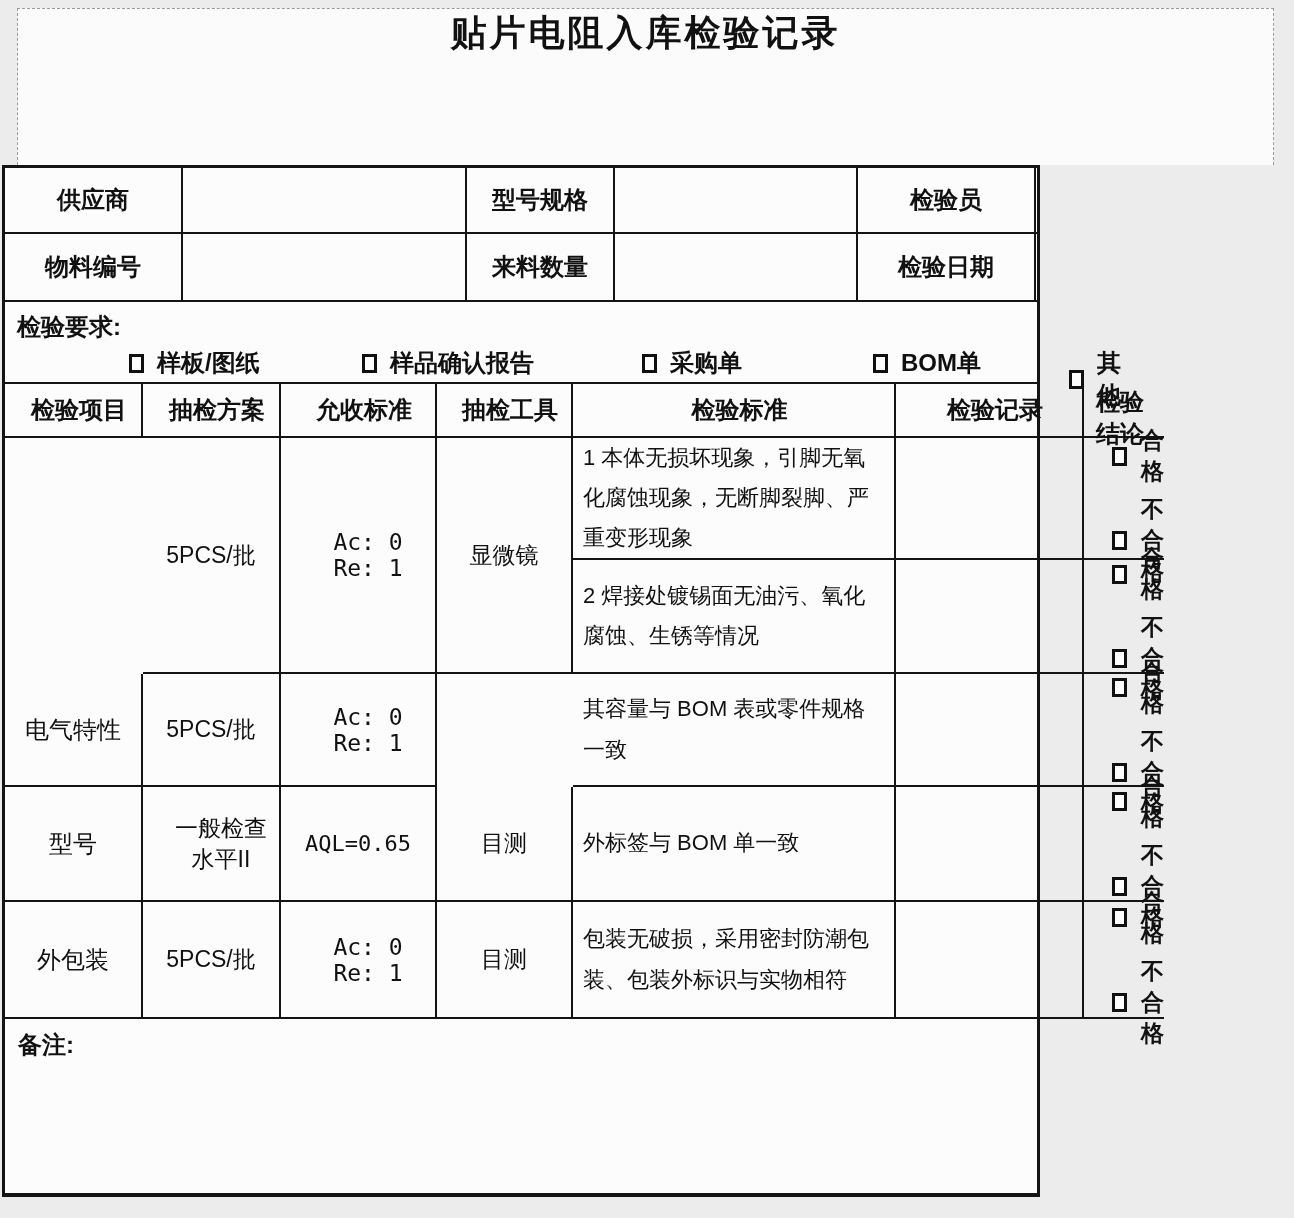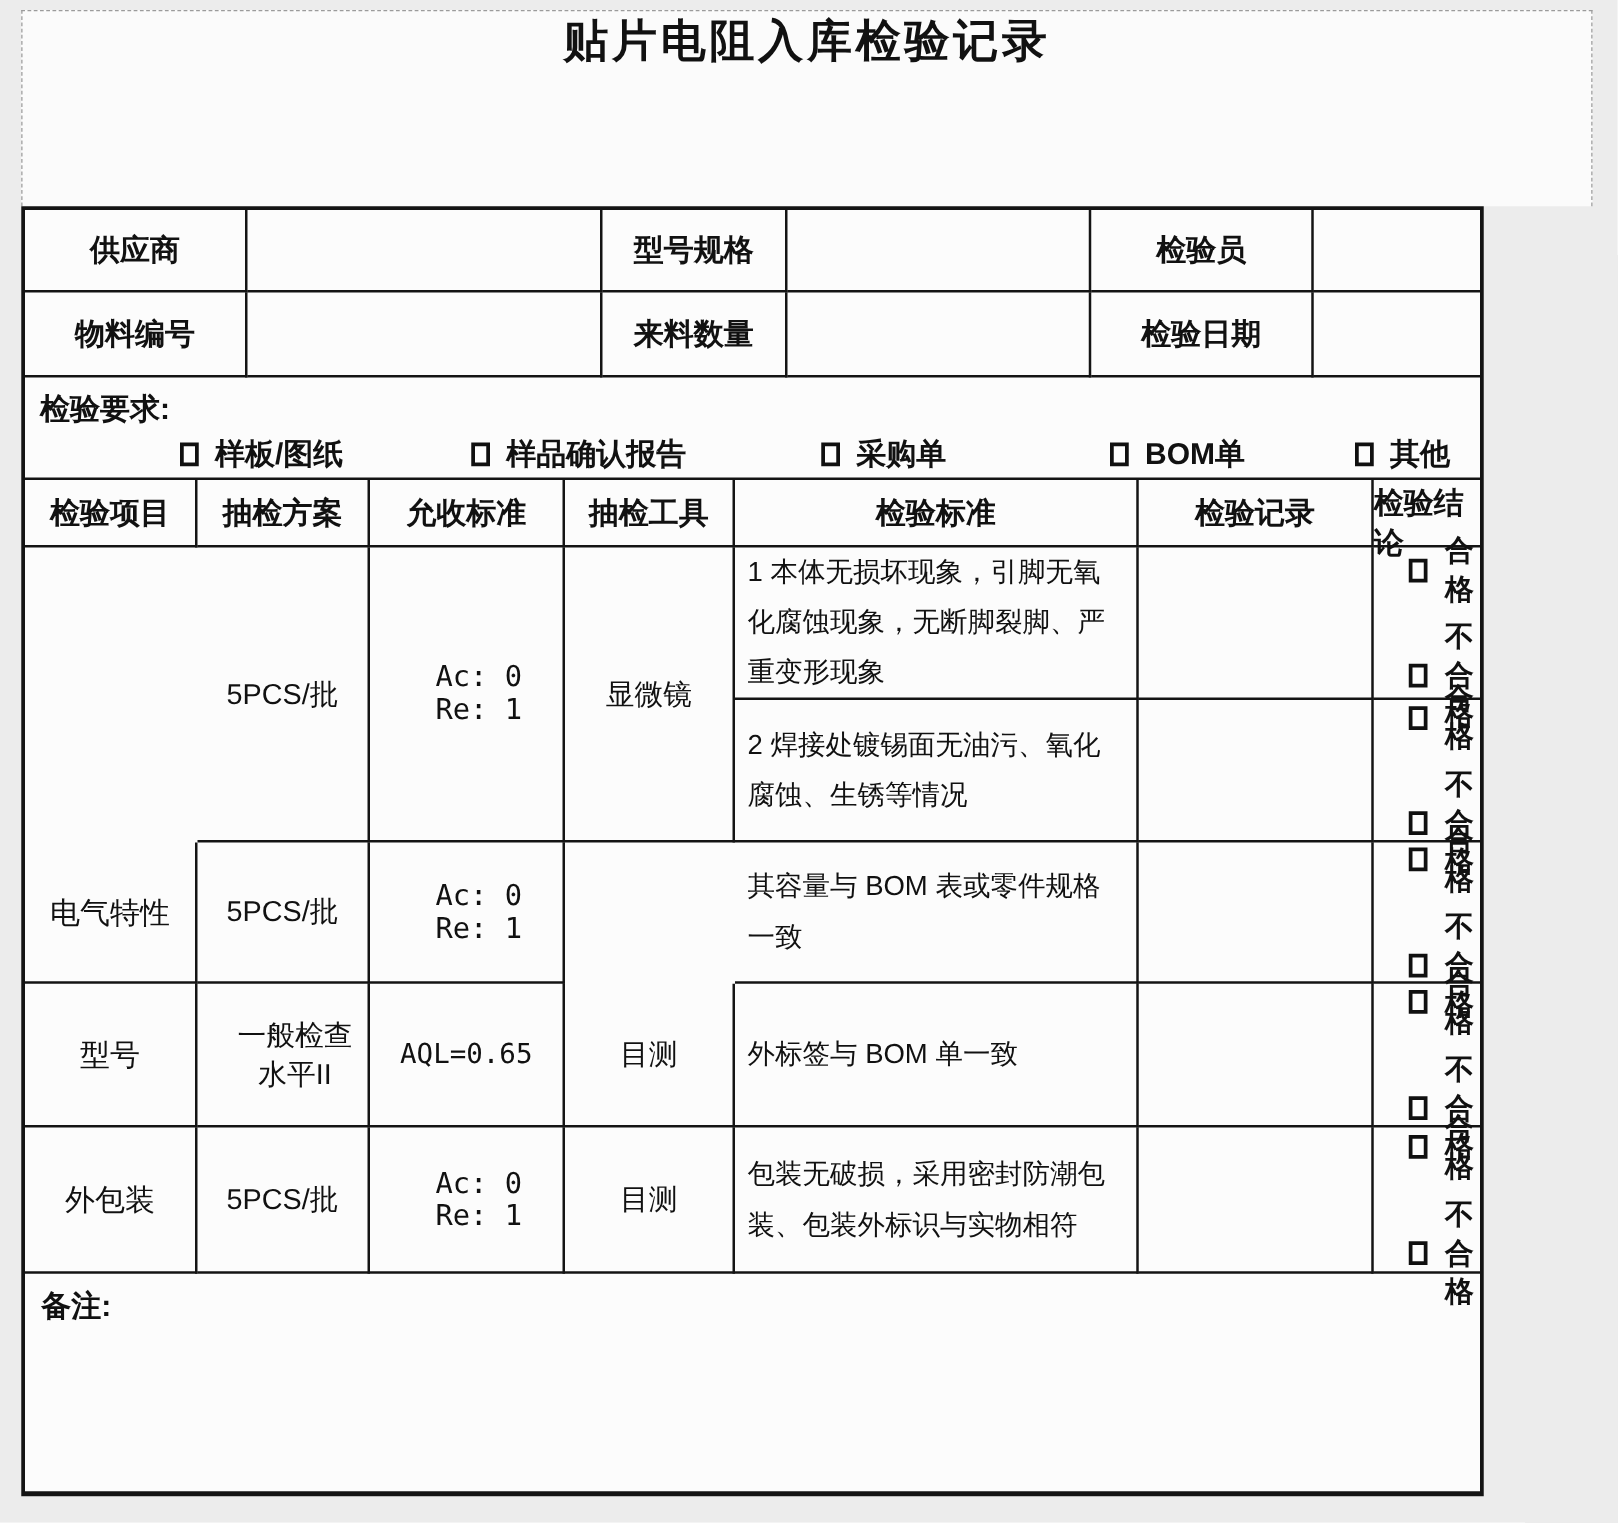--- a/index.html
+++ b/index.html
@@ -15,42 +15,42 @@
     position:absolute; left:17px; top:8px; width:1257px; height:157px;
     background:#fbfbfb;
     border:1px dashed #9b9b9b; border-bottom:none;
     text-align:center;
   }
   .title-box h1{
     font-size:36px; font-weight:bold; letter-spacing:3px; 
   }
   
   .main{
-    position:absolute; left:17px; top:165px; width:1170px;
+    position:absolute; left:2px; top:165px; width:1038px;
     background:#fcfcfc;
     border:3px solid #141414; border-bottom-width:4px;
   }
   .cell{ border-right:2px solid #141414; border-bottom:2px solid #141414;
          display:flex; align-items:center; justify-content:center; }
   .noR{ border-right:none;margin-top:16px; }
   
   .info{ display:grid; grid-template-columns:178px 284px 148px 243px 178px auto;
          grid-template-rows:66px 68px; }
   .info .lab{ font-weight:bold; font-size:24px; }
   
   .req{ position:relative; height:82px; border-bottom:2px solid #141414; }
   .req-label{ position:absolute; left:12px; top:9px; font-weight:bold; font-size:24px; }
   .opt{ position:absolute; top:45px; display:flex; align-items:center; gap:13px;
         font-weight:bold; font-size:24px; }
   .cb{ width:15px; height:19px; border:3px solid #101010; flex:none; background:#fdfdfd; }
   
   .insp{ display:grid;
          grid-template-columns:138px 138px 156px 136px 323px 188px auto;
          grid-template-rows:54px 122px 114px 113px 115px 117px; }
-  .hd{ font-weight:bold; font-size:24px; }
+  .hd{ font-weight:bold; font-size:24px;padding-left:12px; }
   .item{ font-size:24px; }
   .stack{ flex-direction:column; gap:0;padding-left:20px; }
   .mono{ font-family:"DejaVu Sans Mono", monospace; font-size:23px; }
   .plan{ font-size:23px; }
   .tool{ font-size:23px; }
   .std{ justify-content:flex-start; text-align:left; padding:6px 10px;
         font-size:22px; line-height:1.82; }
   .concl{ flex-direction:column; align-items:flex-start; justify-content:center;
           gap:7px; padding-left:28px; }
   .ck-line{ display:flex; align-items:center; gap:14px; font-weight:bold; font-size:23px; }

